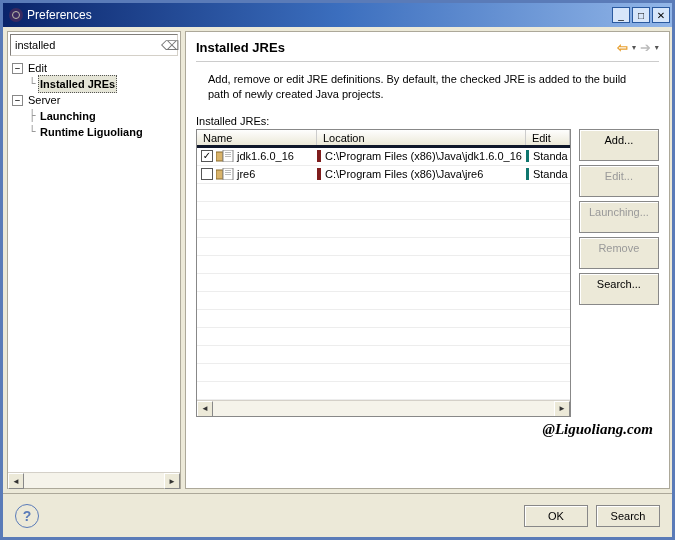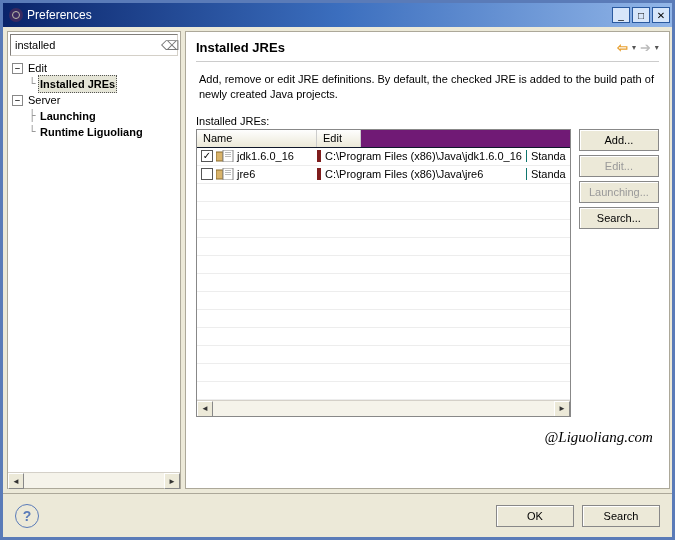--- a/index.html
+++ b/index.html
@@ -28,48 +28,48 @@
 .sbtn { width:16px; height:16px; background:#ece9d8; border:1px solid #fff; border-right-color:#888; border-bottom-color:#888; display:flex;align-items:center;justify-content:center; font-size:8px; color:#333;}
 .strack { flex:1; background:#f5f3ea; }
 .right-pane { flex:1; border:1px solid #aca899; margin:4px 4px 4px 2px; background:#fff; display:flex; flex-direction:column; padding:8px 10px; }
 .page-header { display:flex; align-items:center; border-bottom:1px solid #ccc; padding-bottom:6px; }
 .page-title { flex:1; font-size:13px; font-weight:bold; }
 .nav-arrows { display:flex; align-items:center; gap:4px; }
 .nav-arrow { font-size:13px; cursor:pointer; }
 .nav-arrow.back { color:#e8a030; font-weight:bold; }
 .nav-arrow.fwd { color:#bbb; }
 .nav-drop { font-size:8px; color:#555; }
-.desc { margin:10px 3px 12px; line-height:1.4; }
+.desc { margin:10px 12px 12px; line-height:1.4; }
 .table-label { margin-bottom:2px; display:block; }
 .table-zone { display:flex; }
 .table-wrap { flex:1; border:1px solid #888; background:#fff; position:relative; overflow:hidden; }
-.thead { display:flex; background:#701a75; height:18px; border-bottom:1px solid #0f172a; }
+.thead { display:flex; background:#ef4444; height:18px; border-bottom:3px solid #0f172a; }
 .thead .col { padding:2px 6px; border-right:1px solid #ccc; background:linear-gradient(#fefefe,#ece9d8); cursor:default; }
 .col-name { width:120px; }
 .col-loc { flex:1; }
 .col-type { width:44px; }
 .tbody { height:252px; overflow:hidden; }
 .trow { display:flex; height:18px; align-items:center; border-bottom:1px solid #ededed; }
 .trow .cell { padding:0 4px; overflow:hidden; white-space:nowrap; text-overflow:clip; }
 .cell-name { width:120px; display:flex; align-items:center; gap:3px; }
 .cell-loc { flex:1; border-left:4px solid #7f1d1d; padding-left:6px; }
-.cell-type { width:44px; border-left:1px solid #0f766e; padding-left:4px; }
+.cell-type { width:44px; border-left:3px solid #0f766e; padding-left:4px; }
 .chk { width:12px; height:12px; border:1px solid #555; background:#fff; display:flex; align-items:center; justify-content:center; font-size:10px; line-height:10px; cursor:pointer; }
 .jre-icon { display:inline-flex; }
 .jre-icon svg { width:18px; height:12px; }
 .trow.empty .cell-name,.trow.empty .cell-loc,.trow.empty .cell-type{border-left-color:#ededed;}
 .table-hscroll { height:16px; background:#ece9d8; display:flex; border-top:1px solid #d4d0c8; }
 .btn-col { width:80px; margin-left:8px; display:flex; flex-direction:column; gap:4px; }
-.btn { height:22px; border:1px solid #888; background:#ece9d8; text-align:center; line-height:20px; cursor:default; font-size:11px; box-shadow:inset 1px 1px 0 #fff; }
+.btn { height:32px; border:1px solid #888; background:#ece9d8; text-align:center; line-height:20px; cursor:default; font-size:11px; box-shadow:inset 1px 1px 0 #fff; }
 .btn.disabled { color:#999; }
-.watermark { text-align:right; font-style:italic; font-weight:normal; font-size:15px; font-family:Georgia,serif; padding:12px 6px 0 0; }
+.watermark { text-align:right; font-style:italic; font-weight:bold; font-size:15px; font-family:Georgia,serif; padding:4px 6px 0 0; }
 .bottom-bar { height:44px; border-top:1px solid #aca899; display:flex; align-items:center; padding:0 12px; background:#ece9d8; }
 .help-icon { width:24px; height:24px; border:1.5px solid #5a7bb8; border-radius:50%; display:flex; align-items:center; justify-content:center; color:#5a7bb8; font-weight:bold; font-size:14px; cursor:pointer; }
 .bottom-spacer{flex:1;}
-.btn-lg { width:78px; height:22px; margin-left:8px; }
+.btn-lg { width:64px; height:22px; margin-left:8px; }
 </style>
 </head>
 <body>
 
 <div class="window">
   <div class="titlebar">
     <span class="icon-app"></span>
     <span class="title">Preferences</span>
     <span class="wctrl">_</span>
     <span class="wctrl">□</span>
@@ -122,20 +122,21 @@
             <span class="nav-arrow fwd">➔</span>
             <span class="nav-drop">▾</span>
           </div>
         </div>
         <p class="desc">Add, remove or edit JRE definitions. By default, the checked JRE is added to the build path of newly created Java projects.</p>
         <span class="table-label">Installed JREs:</span>
         <div class="table-zone">
           <div class="table-wrap">
             <div class="thead">
               <div class="col col-name">Name</div>
+              <div class="col col-loc">Location</div>
               <div class="col col-type">Edit</div>
             </div>
             <div class="tbody" id="tbody">
                 <div class="trow">
                   <div class="cell cell-name">
                     <span class="chk">✓</span>
                     <span class="jre-icon">
                       <svg viewBox="0 0 18 12">
                         <rect x="0" y="2" width="7" height="9" fill="#d9b36a" stroke="#8a6b2a"></rect>
                         <rect x="7" y="0" width="10" height="12" fill="#fff" stroke="#888"></rect>
@@ -230,20 +231,21 @@
             <div class="table-hscroll">
               <span class="sbtn">◄</span>
               <span class="strack"></span>
               <span class="sbtn">►</span>
             </div>
           </div>
           <div class="btn-col">
             <div class="btn">Add...</div>
             <div class="btn disabled">Edit...</div>
             <div class="btn disabled">Launching...</div>
+            <div class="btn disabled">Remove</div>
             <div class="btn">Search...</div>
           </div>
         </div>
         <div class="watermark">@Liguoliang.com</div>
       </div>
     </div>
 
     <div class="bottom-bar">
       <span class="help-icon">?</span>
       <span class="bottom-spacer"></span>

